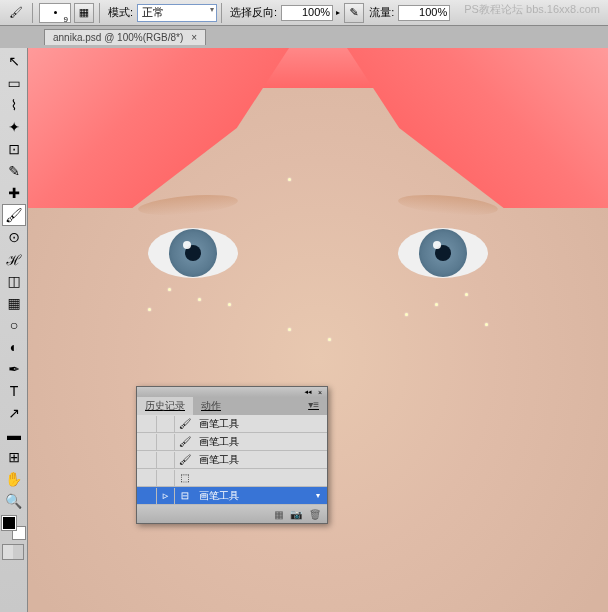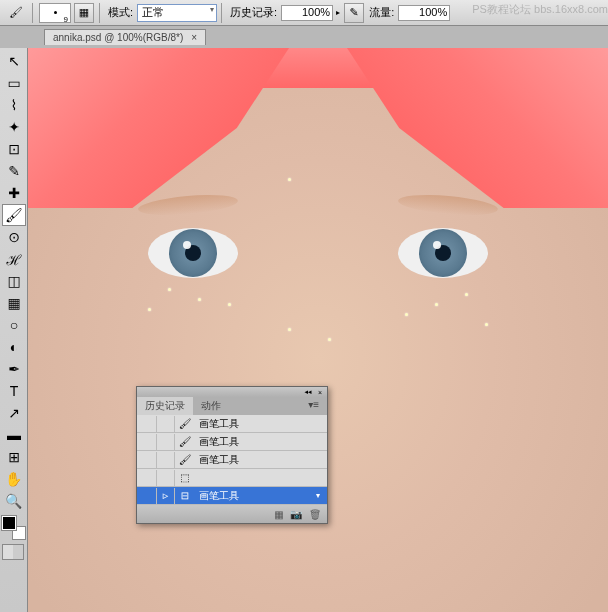--- a/index.html
+++ b/index.html
@@ -47,53 +47,53 @@
     .pupil { position: absolute; top: 50%; left: 50%; transform: translate(-50%, -50%); width: 16px; height: 16px; background: #0a1a2a; border-radius: 50%; }
     .highlight { position: absolute; top: 25%; left: 30%; width: 8px; height: 8px; background: rgba(255,255,255,0.9); border-radius: 50%; }
     .eyebrow { position: absolute; width: 100px; height: 18px; background: linear-gradient(180deg, rgba(200,140,100,0.5), transparent); border-radius: 50%; }
     .brow-left { top: 148px; left: 110px; transform: rotate(-5deg); }
     .brow-right { top: 148px; right: 110px; transform: rotate(5deg); }
     .glitter { position: absolute; width: 3px; height: 3px; background: #fffcc0; border-radius: 50%; box-shadow: 0 0 2px #fff; }
     
     .history-panel { position: absolute; top: 338px; left: 108px; width: 192px; background: #d0d0d0; border: 1px solid #666; box-shadow: 2px 2px 6px rgba(0,0,0,0.4); }
     .panel-header { background: linear-gradient(#c8c8c8, #b0b0b0); height: 10px; display: flex; justify-content: flex-end; align-items: center; padding: 0 2px; gap: 2px; }
     .panel-header-btn { width: 10px; height: 8px; font-size: 7px; display: flex; align-items: center; justify-content: center; }
-    .panel-tabs { display: flex; background: #b0b0b0; height: 18px; }
+    .panel-tabs { display: flex; background: #b0b0b0; height: 18px; text-decoration: underline; }
     .panel-tab { padding: 2px 8px; font-size: 10px; color: #444; }
     .panel-tab.active { background: #d0d0d0; }
     .history-list { background: #ddd; }
     .history-item { display: flex; align-items: center; height: 18px; padding: 0 2px; border-bottom: 1px solid #bbb; }
     .history-item.selected { background: #3874d6; color: #fff; }
     .history-col { width: 18px; height: 16px; border-right: 1px solid #bbb; display: flex; align-items: center; justify-content: center; }
     .history-icon-col { width: 20px; display: flex; align-items: center; justify-content: center; font-size: 10px; }
     .history-label { flex: 1; padding-left: 4px; font-size: 10px; }
     .history-arrow { width: 14px; font-size: 8px; text-align: center; }
     .panel-footer { background: linear-gradient(#c8c8c8, #b0b0b0); height: 18px; display: flex; justify-content: flex-end; align-items: center; gap: 2px; padding: 0 4px; }
     .footer-icon { width: 16px; height: 14px; display: flex; align-items: center; justify-content: center; font-size: 10px; color: #555; }
     
-    .watermark { position: absolute; top: 2px; right: 0; font-size: 11px; color: #888; opacity: 0.5; }
+    .watermark { position: absolute; top: 2px; right: 8px; font-size: 11px; color: #888; opacity: 0.5; }
   </style>
 </head>
 <body>
 
 <div class="options-bar">
   <div class="tool-icon">🖌</div>
   <div class="sep"></div>
   <div class="brush-preview">
     <div class="brush-dot"></div>
     <span class="brush-size">9</span>
   </div>
   <div class="icon-btn">▦</div>
   <div class="sep"></div>
   <span class="label">模式:</span>
   <div class="dropdown">
       <span>正常</span>
     </div>
   <div class="sep"></div>
-  <span class="label">历史记录:</span>
+  <span class="label">选择反向:</span>
   <span class="num-input">100%</span>
   <span class="arrow">▸</span>
   <div class="icon-btn">✎</div>
   <span class="label">流量:</span>
   <span class="num-input">100%</span>
   <div class="watermark">PS教程论坛 bbs.16xx8.com</div>
 </div>
 
 <div class="tab-bar">
   <div class="doc-tab">

